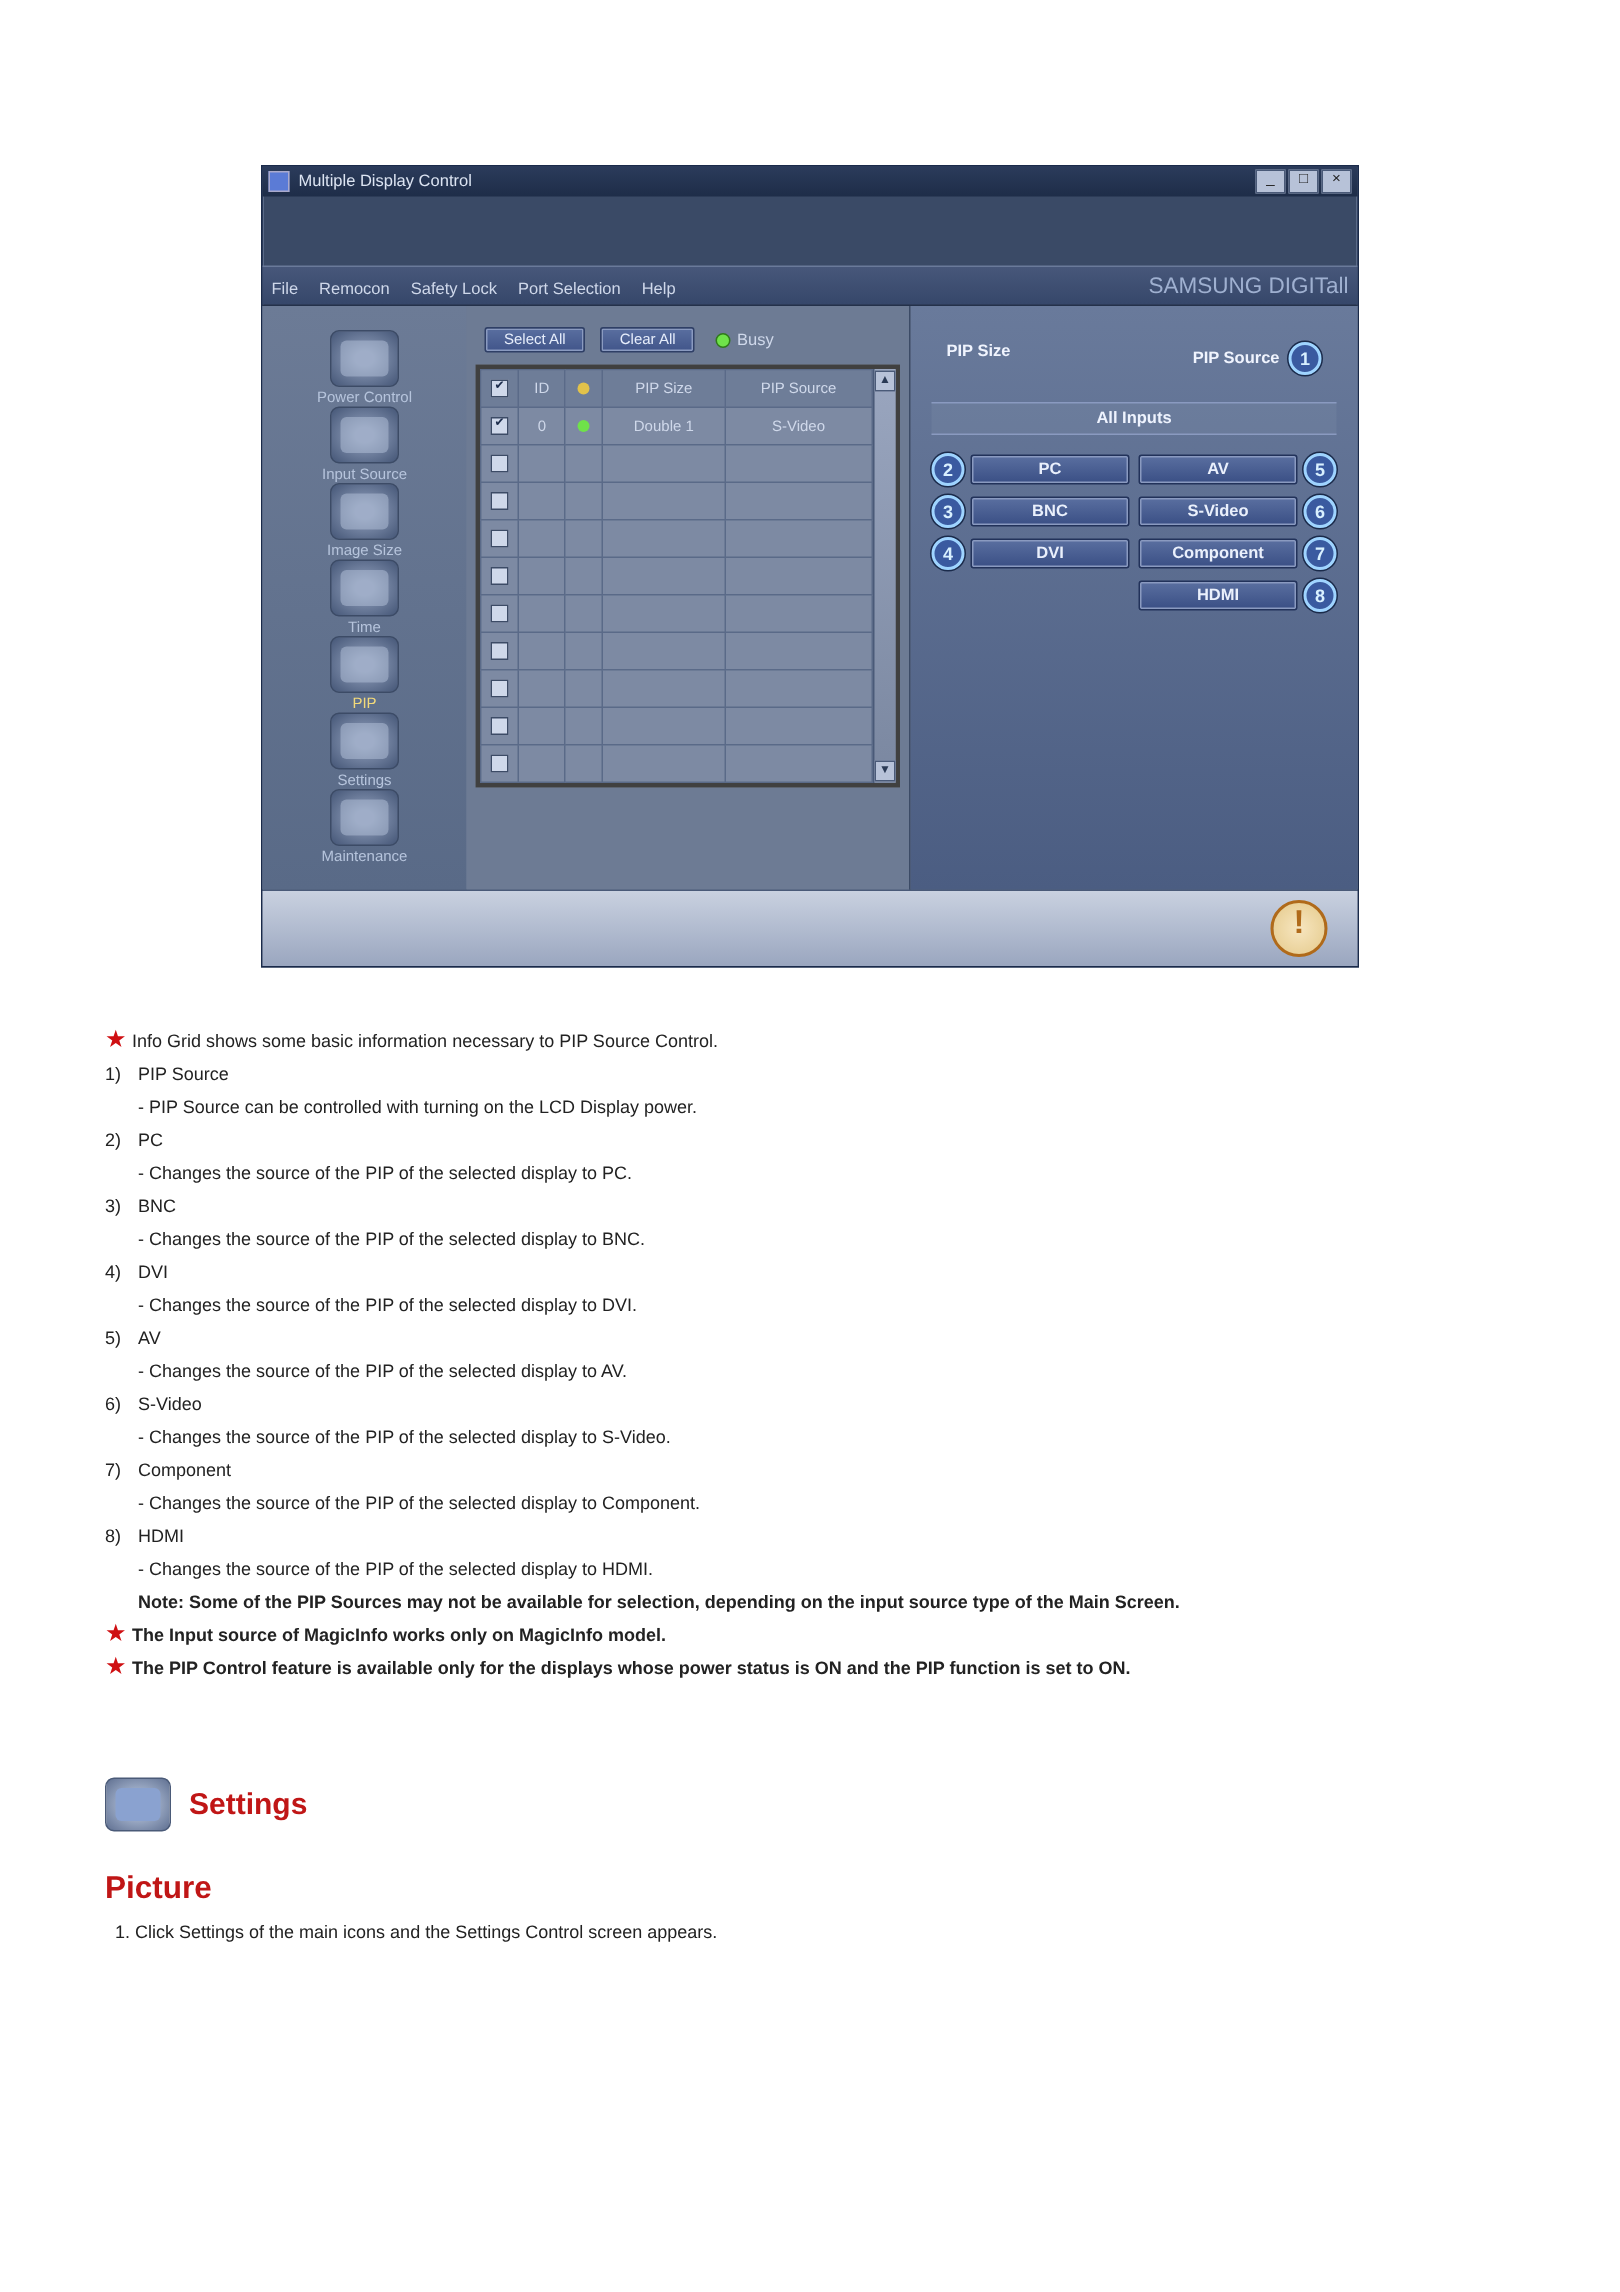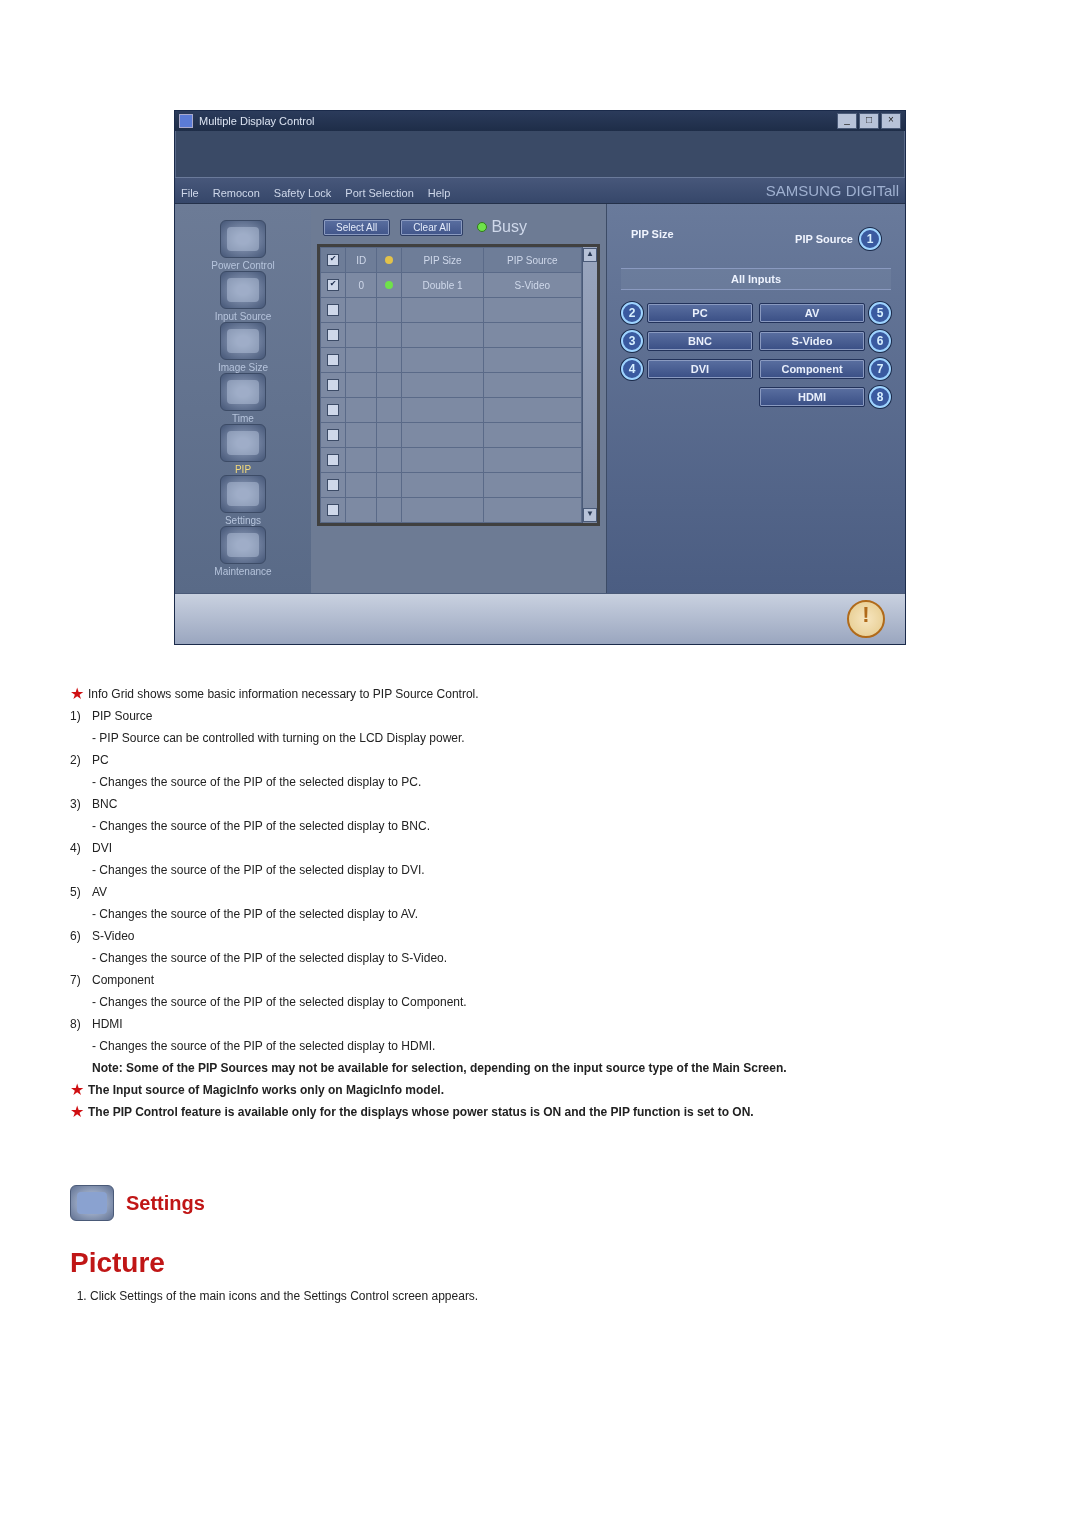--- a/index.html
+++ b/index.html
@@ -113,21 +113,21 @@
     font-size: 10px;
     color: #e6edfb;
     padding: 2px 12px;
     background: linear-gradient(#5a6fa0, #41558a);
     border: 1px solid #2f3f66;
     border-radius: 2px;
     box-shadow: 0 0 0 1px #8a9ac0 inset;
   }
   .busy {
     display: flex; align-items: center; gap: 4px;
-    font-size: 16px; color: #cfd8ea;
+    font-size: 11px; color: #cfd8ea;
     margin-left: 4px;
   }
   .busy-dot {
     width: 8px; height: 8px; border-radius: 50%;
     background: #6fe24a;
     border: 1px solid #2f7a1a;
   }
   .gridwrap {
     display: flex;
     background: #8592aa;
@@ -299,21 +299,21 @@
     content:""; position:absolute; inset:6px;
     background:#8aa2d0; border-radius:4px;
   }
   .sect-title {
     color: #c01616;
     font-size: 20px;
     font-weight: bold;
   }
   .sub-title {
     color: #c01616;
-    font-size: 28px;
+    font-size: 21px;
     font-weight: bold;
     margin: 26px 0 10px 0;
   }
   ol.plain {
     margin: 0 0 0 20px;
     padding: 0;
   }
   ol.plain li { margin: 2px 0; }
 </style>
 </head>

